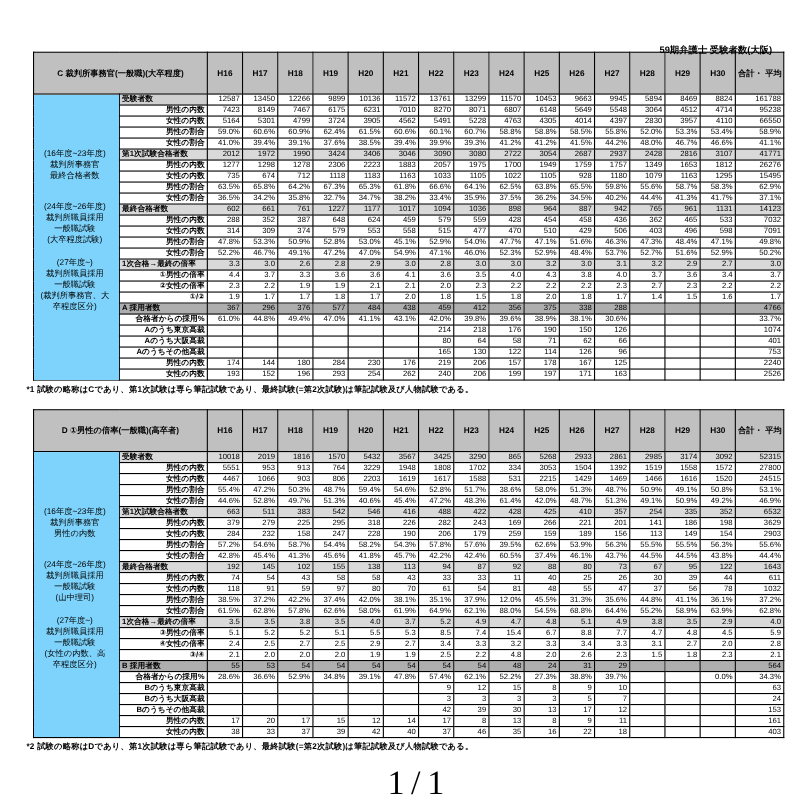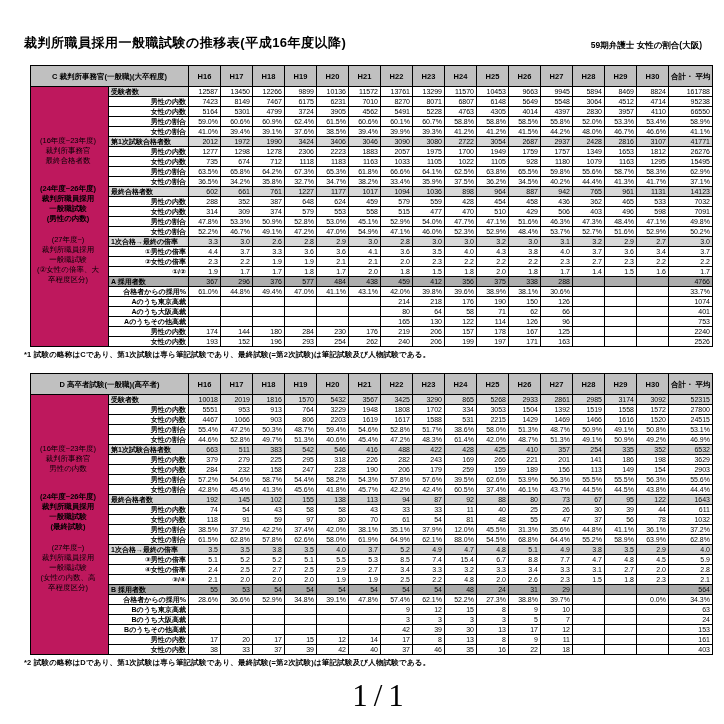--- a/index.html
+++ b/index.html
@@ -13,47 +13,46 @@
   table.stats-table{
     border-collapse:collapse;table-layout:fixed;width:682px;margin-top:13px;
     border:1.5px solid #000;
   }
   table.stats-table th,table.stats-table td{
     border:1px solid #000;padding:0 2px;overflow:hidden;white-space:nowrap;
     font-size:7px;line-height:9px;height:9px;box-sizing:border-box;
   }
   table.stats-table thead th{
     background:#c0c0c0;font-weight:bold;text-align:center;
-    height:21px;font-size:7.5px;line-height:9px;margin-left:18px;
+    height:38px;font-size:7.5px;line-height:9px;margin-left:18px;
   }
   th.section-title{font-size:8.5px;}
   th.total-col{white-space:pre-line;font-size:6.5px;line-height:8px;}
-  td.group-cell{position:relative;background:#be185d;padding:0;}
+  td.group-cell{position:relative;background:#7dd3fc;padding:0;}
   .group-block{position:absolute;left:0;right:3px;text-align:center;font-size:7.5px;line-height:10px;white-space:nowrap;}
   .group-block.g0{top:19%;}
-  .group-block.g1{top:37.5%;font-weight:bold;}
+  .group-block.g1{top:37.5%;}
   .group-block.g2{top:57%;}
   td.row-label{font-weight:bold;text-align:right;}
   td.row-label.left{text-align:left;}
   td.num{text-align:right;}
   tr.shade-row td.row-label,tr.shade-row td.num{background:#d9d9d9;}
   tr.shade-label td.row-label{background:#d0d0d0;}
   tr.shade-dark td.row-label,tr.shade-dark td.num{background:#aeaeae;}
   .footnote{font-size:7.5px;font-weight:bold;margin:3px 0 10px -6px;letter-spacing:.2px;}
   .page-indicator{
     text-align:center;font-family:"Liberation Serif","DejaVu Serif",serif;
     font-size:31px;margin-top:2px;letter-spacing:6px;margin-left:8px;
   }
 </style>
 </head>
 <body>
 
 <div class="page">
-  <div class="doc-title">裁判所職員採用一般職試験の推移表(平成16年度以降)</div>
-  <div class="doc-author">59期弁護士 女性の割合(大阪)</div>
+  <div class="doc-author">59期弁護士 受験者数(大阪)</div>
 
   <table class="stats-table" id="table-c">
       <colgroup>
         <col style="width: 78px;">
         <col style="width: 80px;">
         <col style="width: 32px;">
         <col style="width: 32px;">
         <col style="width: 32px;">
         <col style="width: 32px;">
         <col style="width: 32px;">
@@ -96,27 +95,27 @@
           <td class="group-cell" rowspan="26">
             <div class="group-block g0">
               <div>(16年度~23年度)</div>
               <div>裁判所事務官</div>
               <div>最終合格者数</div>
             </div>
             <div class="group-block g1">
               <div>(24年度~26年度)</div>
               <div>裁判所職員採用</div>
               <div>一般職試験</div>
-              <div>(男性の内数)</div>
+              <div>(大卒程度試験)</div>
             </div>
             <div class="group-block g2">
               <div>(27年度~)</div>
               <div>裁判所職員採用</div>
               <div>一般職試験</div>
-              <div>(②女性の倍率、大</div>
+              <div>(裁判所事務官、大</div>
               <div>卒程度区分)</div>
             </div>
           </td>
           <td class="row-label left">受験者数</td>
           <td class="num">12587</td>
           <td class="num">13450</td>
           <td class="num">12266</td>
           <td class="num">9899</td>
           <td class="num">10136</td>
           <td class="num">11572</td>
@@ -626,21 +625,21 @@
         <col style="width: 32px;">
         <col style="width: 32px;">
         <col style="width: 32px;">
         <col style="width: 32px;">
         <col style="width: 32px;">
         <col style="width: 32px;">
         <col style="width: 44px;">
       </colgroup>
       <thead>
         <tr>
-          <th colspan="2" class="section-title">D 高卒者試験(一般職)(高卒者)</th>
+          <th colspan="2" class="section-title">D ①男性の倍率(一般職)(高卒者)</th>
           <th>H16</th>
           <th>H17</th>
           <th>H18</th>
           <th>H19</th>
           <th>H20</th>
           <th>H21</th>
           <th>H22</th>
           <th>H23</th>
           <th>H24</th>
           <th>H25</th>
@@ -658,21 +657,21 @@
           <td class="group-cell" rowspan="26">
             <div class="group-block g0">
               <div>(16年度~23年度)</div>
               <div>裁判所事務官</div>
               <div>男性の内数</div>
             </div>
             <div class="group-block g1">
               <div>(24年度~26年度)</div>
               <div>裁判所職員採用</div>
               <div>一般職試験</div>
-              <div>(最終試験)</div>
+              <div>(山中理司)</div>
             </div>
             <div class="group-block g2">
               <div>(27年度~)</div>
               <div>裁判所職員採用</div>
               <div>一般職試験</div>
               <div>(女性の内数、高</div>
               <div>卒程度区分)</div>
             </div>
           </td>
           <td class="row-label left">受験者数</td>

